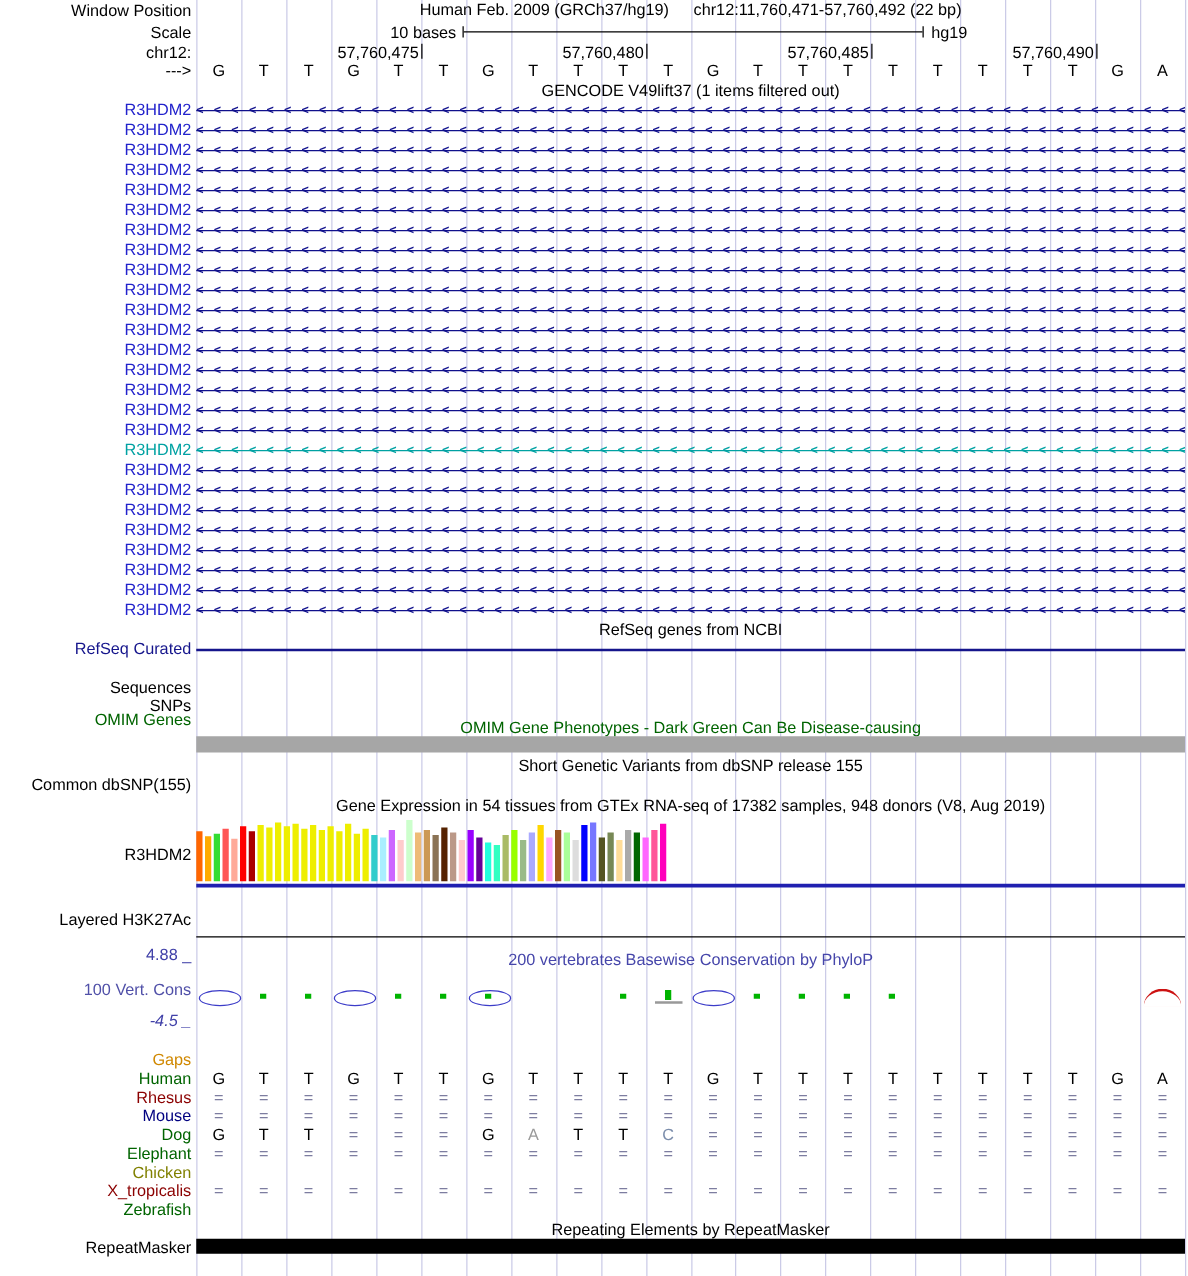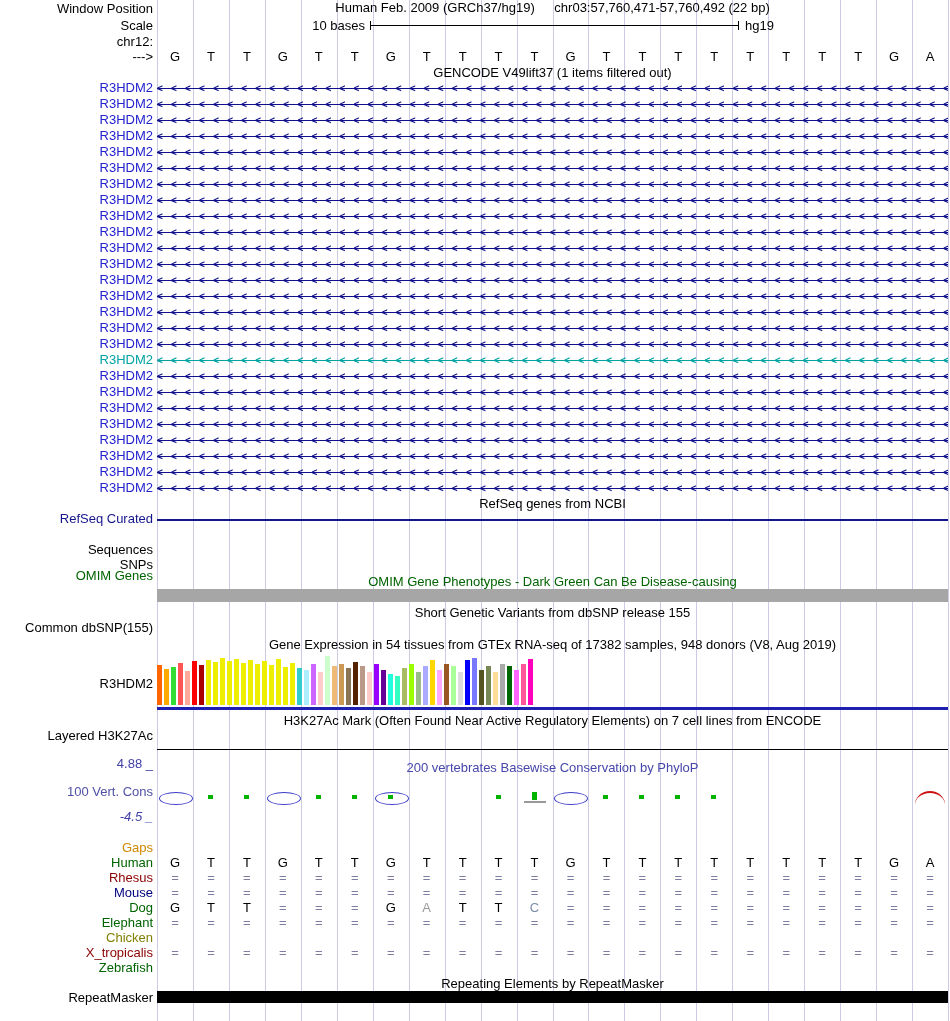--- a/index.html
+++ b/index.html
@@ -57,31 +57,41 @@
       <div class="vline" style="left: 647px;"></div>
       <div class="vline" style="left: 683px;"></div>
       <div class="vline" style="left: 719px;"></div>
       <div class="vline" style="left: 755px;"></div>
       <div class="vline" style="left: 791px;"></div>
     </div>
 
   <div class="lbl" style="top:1px">Window Position</div>
   <div class="title" style="top:1px">
     <span>Human Feb. 2009 (GRCh37/hg19)</span>
-    <span style="margin-left:16px">chr03:57,760,471-57,760,492 (22 bp)</span>
+    <span style="margin-left:16px">chr12:11,760,471-57,760,492 (22 bp)</span>
   </div>
 
   <div class="lbl" style="top:18px">Scale</div>
   <div class="track" style="top:18px">
     <span class="scale-text">10 bases</span>
     <div class="scale-bar"></div>
     <span class="hg19">hg19</span>
   </div>
 
   <div class="lbl" style="top:34px">chr12:</div>
+  <div class="track" id="coord-row" style="top:34px">
+      <div class="coord-lbl" style="left: 94px;">57,760,475</div>
+      <div class="coord-tick" style="left: 180px;"></div>
+      <div class="coord-lbl" style="left: 274px;">57,760,480</div>
+      <div class="coord-tick" style="left: 360px;"></div>
+      <div class="coord-lbl" style="left: 454px;">57,760,485</div>
+      <div class="coord-tick" style="left: 540px;"></div>
+      <div class="coord-lbl" style="left: 634px;">57,760,490</div>
+      <div class="coord-tick" style="left: 720px;"></div>
+    </div>
 
   <div class="lbl" style="top:49px">---&gt;</div>
   <div class="track baserow" id="top-bases" style="top:49px;height:16px">
       <div class="bcell">G</div>
       <div class="bcell">T</div>
       <div class="bcell">T</div>
       <div class="bcell">G</div>
       <div class="bcell">T</div>
       <div class="bcell">T</div>
       <div class="bcell">G</div>
@@ -171,21 +181,20 @@
       <div class="gtex-bar" style="height: 39px; background: rgb(119, 136, 85);"></div>
       <div class="gtex-bar" style="height: 33px; background: rgb(255, 221, 153);"></div>
       <div class="gtex-bar" style="height: 41px; background: rgb(170, 170, 170);"></div>
       <div class="gtex-bar" style="height: 39px; background: rgb(0, 102, 0);"></div>
       <div class="gtex-bar" style="height: 35px; background: rgb(255, 102, 255);"></div>
       <div class="gtex-bar" style="height: 41px; background: rgb(255, 85, 153);"></div>
       <div class="gtex-bar" style="height: 46px; background: rgb(255, 0, 187);"></div>
     </div>
   <div class="hline" style="top:707px;height:3px;background:#2020b0"></div>
 
-  <div class="title" style="top:714px">H3K27Ac Mark (Often Found Near Active Regulatory Elements) on 7 cell lines from ENCODE</div>
   <div class="lbl" style="top:728px">Layered H3K27Ac</div>
   <div class="hline" style="top:749px;height:1px;background:#000"></div>
 
   <div class="lbl" style="top: 756px; color: rgb(64, 64, 168);">4.88 _</div>
   <div class="title" style="top: 761px; color: rgb(70, 70, 170);">200 vertebrates Basewise Conservation by PhyloP</div>
   <div class="lbl" style="top: 784px; color: rgb(80, 80, 168);">100 Vert. Cons</div>
   <div id="cons-track">
       <div class="cons-oval" style="border: 1.5px solid rgb(60, 60, 200); left: 1.97727px;"></div>
       <div class="cons-tick" style="background: rgb(0, 180, 0); left: 50.9318px; top: 12px;"></div>
       <div class="cons-tick" style="background: rgb(0, 180, 0); left: 86.8864px; top: 12px;"></div>

